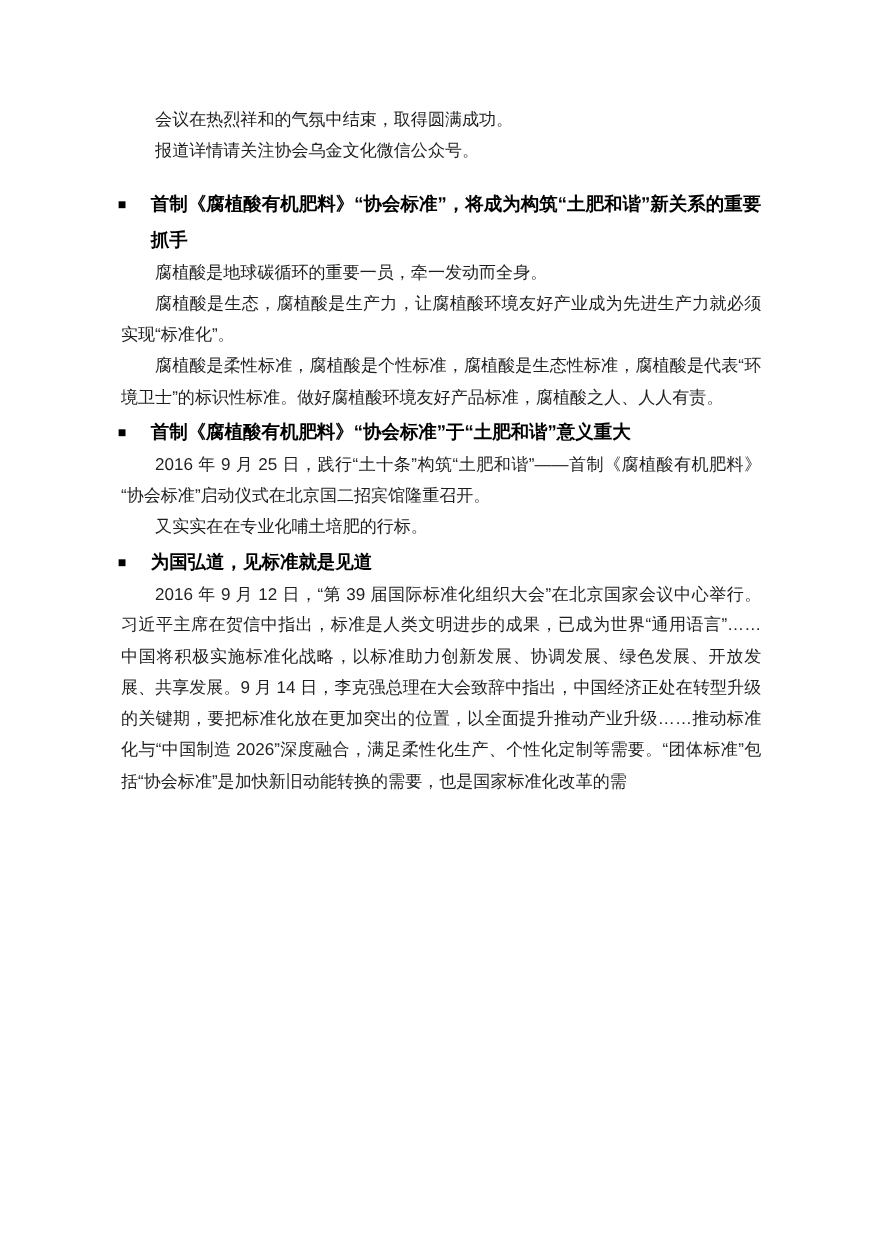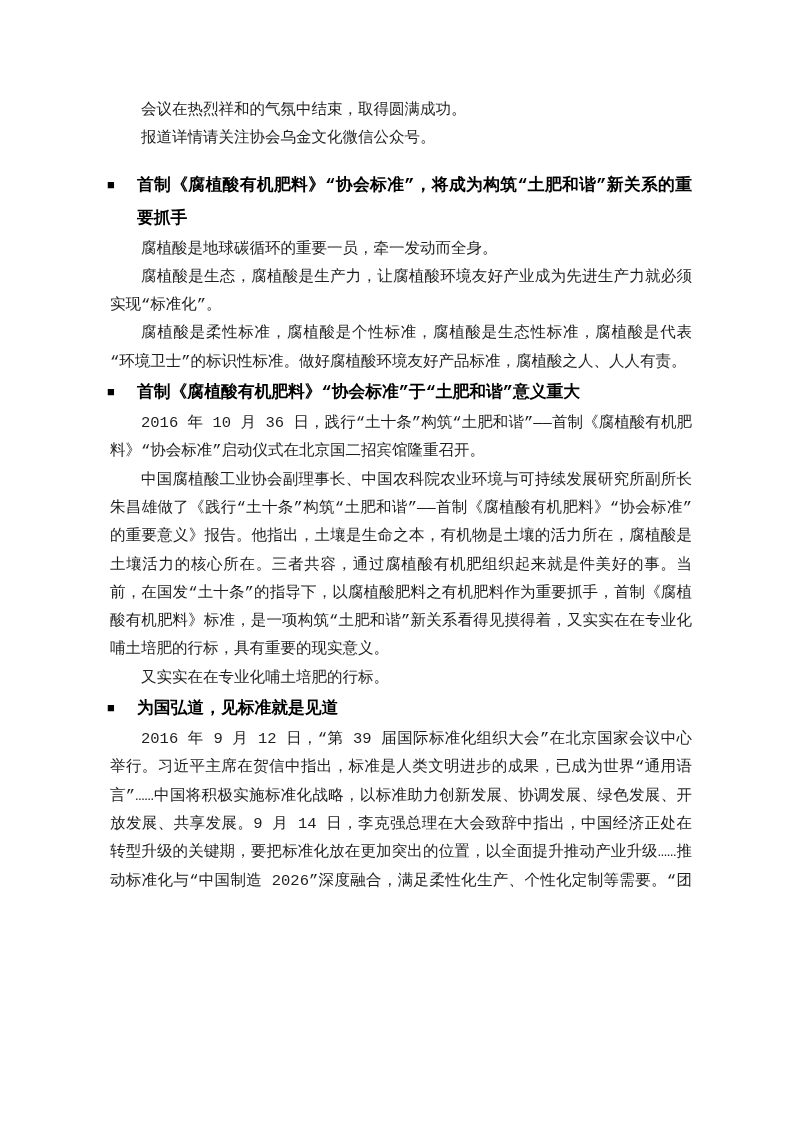--- a/index.html
+++ b/index.html
@@ -2,21 +2,21 @@
 <html lang="zh"><head>
 <meta charset="utf-8">
 <style>
   html, body { margin: 0; padding: 0; }
   .page {
     position: relative;
     width: 799px;
     height: 894px;
     background: #ffffff;
     overflow: hidden;
-    font-family: Liberation Mono, monospace;
+    font-family: Liberation Sans, sans-serif;
   }
   .content {
     position: absolute;
     left: 110px;
     top: 96px;
     width: 582px;
   }
   .para {
     margin: 0;
     font-size: 15.5px;
@@ -66,22 +66,21 @@
       <span>首制《腐植酸有机肥料》“协会标准”，将成为构筑“土肥和谐”新关系的重要抓手</span>
     </div>
     <p class="para">腐植酸是地球碳循环的重要一员，牵一发动而全身。</p>
     <p class="para">腐植酸是生态，腐植酸是生产力，让腐植酸环境友好产业成为先进生产力就必须实现“标准化”。</p>
     <p class="para">腐植酸是柔性标准，腐植酸是个性标准，腐植酸是生态性标准，腐植酸是代表“环境卫士”的标识性标准。做好腐植酸环境友好产品标准，腐植酸之人、人人有责。</p>
 
     <div class="heading">
       <span class="bullet">■</span>
       <span>首制《腐植酸有机肥料》“协会标准”于“土肥和谐”意义重大</span>
     </div>
-    <p class="para">2016 年 10 月 36 日，践行“土十条”构筑“土肥和谐”——首制《腐植酸有机肥料》“协会标准”启动仪式在北京国二招宾馆隆重召开。</p>
-    <p class="para">中国腐植酸工业协会副理事长、中国农科院农业环境与可持续发展研究所副所长朱昌雄做了《践行“土十条”构筑“土肥和谐”——首制《腐植酸有机肥料》“协会标准”的重要意义》报告。他指出，土壤是生命之本，有机物是土壤的活力所在，腐植酸是土壤活力的核心所在。三者共容，通过腐植酸有机肥组织起来就是件美好的事。当前，在国发“土十条”的指导下，以腐植酸肥料之有机肥料作为重要抓手，首制《腐植酸有机肥料》标准，是一项构筑“土肥和谐”新关系看得见摸得着，又实实在在专业化哺土培肥的行标，具有重要的现实意义。</p>
+    <p class="para">2016 年 9 月 25 日，践行“土十条”构筑“土肥和谐”——首制《腐植酸有机肥料》“协会标准”启动仪式在北京国二招宾馆隆重召开。</p>
     <p class="para">又实实在在专业化哺土培肥的行标。</p>
 
     <div class="heading">
       <span class="bullet">■</span>
       <span>为国弘道，见标准就是见道</span>
     </div>
     <p class="para">2016 年 9 月 12 日，“第 39 届国际标准化组织大会”在北京国家会议中心举行。习近平主席在贺信中指出，标准是人类文明进步的成果，已成为世界“通用语言”……中国将积极实施标准化战略，以标准助力创新发展、协调发展、绿色发展、开放发展、共享发展。9 月 14 日，李克强总理在大会致辞中指出，中国经济正处在转型升级的关键期，要把标准化放在更加突出的位置，以全面提升推动产业升级……推动标准化与“中国制造 2026”深度融合，满足柔性化生产、个性化定制等需要。“团体标准”包括“协会标准”是加快新旧动能转换的需要，也是国家标准化改革的需</p>
 
   </div>
 

